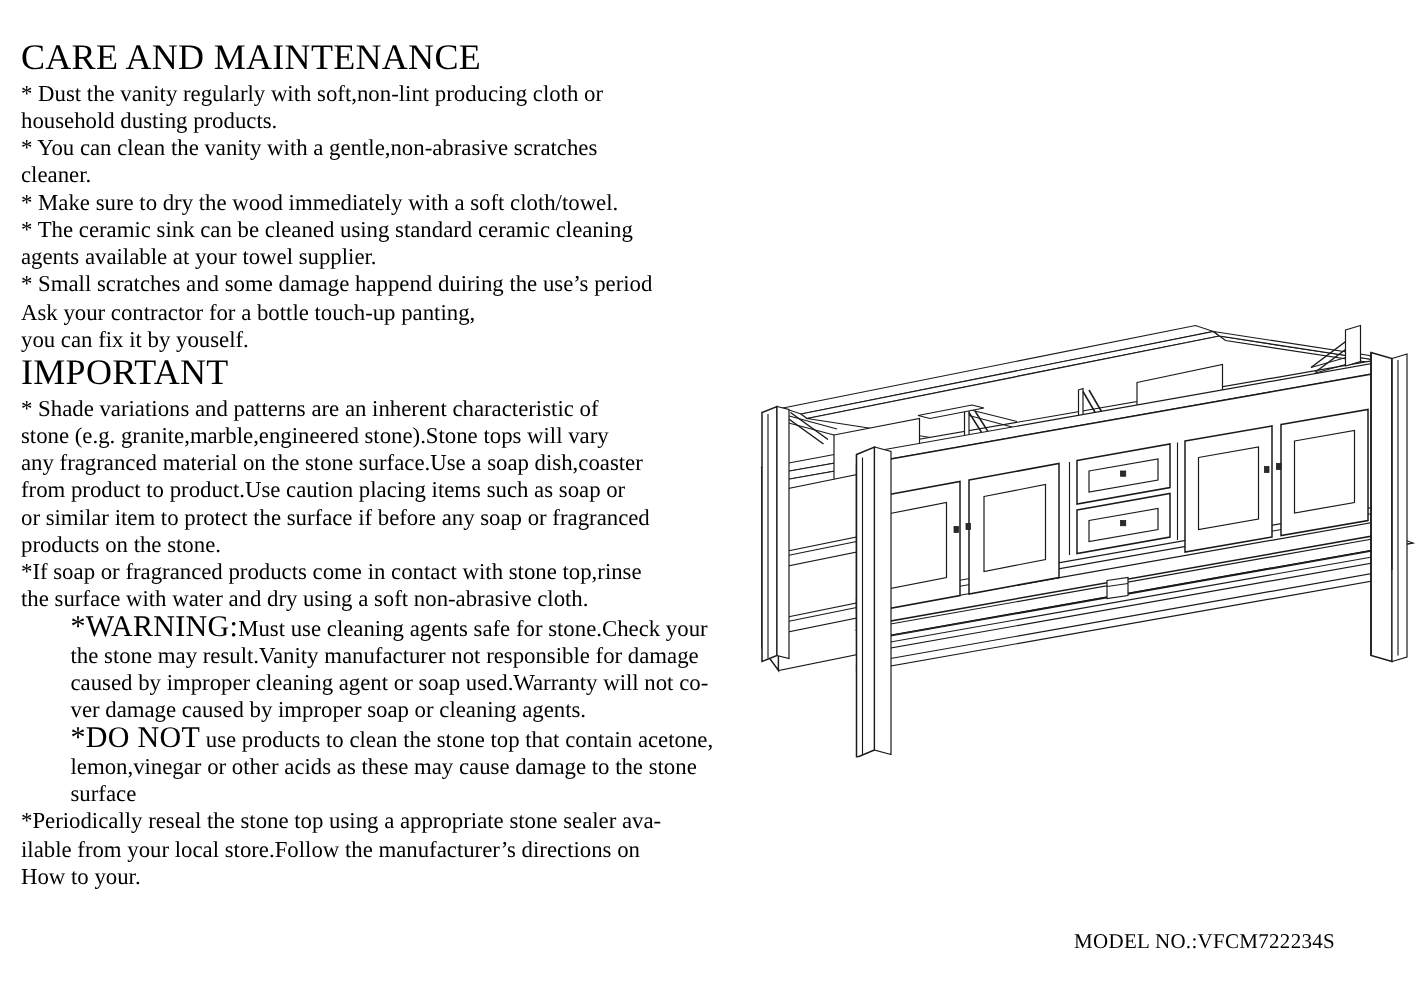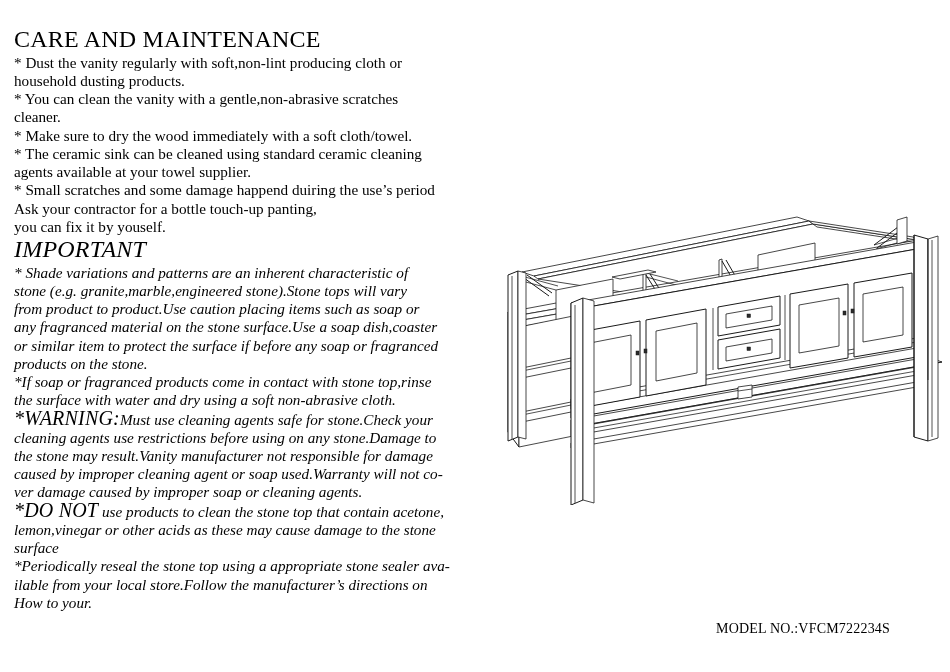--- a/index.html
+++ b/index.html
@@ -34,32 +34,32 @@
   .section-heading {
     font-size: 24px;
     line-height: 1.12;
     font-weight: normal;
     letter-spacing: 0.2px;
     margin: 0 0 1px 0;
     white-space: pre;
   }
   .heading-gap {
     margin-top: 9px;
-    font-style: italic;
   }
 
   .para {
     font-size: 15.2px;
     line-height: 18.2px;
     margin: 0;
     white-space: pre-wrap;
   }
 
   .para.tight {
     line-height: 18.0px;
+    margin-left: 33px;
   }
 
   .lead-big {
     font-size: 20px;
     letter-spacing: 0.2px;
   }
 
   .block {
     margin: 0;
   }
@@ -136,34 +136,33 @@
       <p class="para">Ask your contractor for a bottle touch-up panting,</p>
       <p class="para">you can fix it by youself.</p>
     </div>
 
     <div class="block heading-gap">
       <div class="section-heading">IMPORTANT</div>
 
       <div>
         <p class="para">* Shade variations and patterns are an inherent characteristic of</p>
         <p class="para">stone (e.g. granite,marble,engineered stone).Stone tops will vary</p>
+        <p class="para">any fragranced material on the stone surface.Use a soap dish,coaster</p>
         <p class="para">from product to product.Use caution placing items such as soap or</p>
-        <p class="para">any fragranced material on the stone surface.Use a soap dish,coaster</p>
         <p class="para">or similar item to protect the surface if before any soap or fragranced</p>
         <p class="para">products on the stone.</p>
       </div>
 
       <div>
         <p class="para">*If soap or fragranced products come in contact with stone top,rinse</p>
         <p class="para">the surface with water and dry using a soft non-abrasive cloth.</p>
       </div>
 
       <div>
         <p class="para tight"><span class="lead-big">*WARNING:</span><span>Must use cleaning agents safe for stone.Check your</span></p>
-        <p class="para tight">cleaning agents use restrictions before using on any stone.Damage to</p>
         <p class="para tight">the stone may result.Vanity manufacturer not responsible for damage</p>
         <p class="para tight">caused by improper cleaning agent or soap used.Warranty will not co-</p>
         <p class="para tight">ver damage caused by improper soap or cleaning agents.</p>
       </div>
 
       <div>
         <p class="para tight"><span class="lead-big">*DO NOT</span><span> use products to clean the stone top that contain acetone,</span></p>
         <p class="para tight">lemon,vinegar or other acids as these may cause damage to the stone</p>
         <p class="para tight">surface</p>
       </div>

